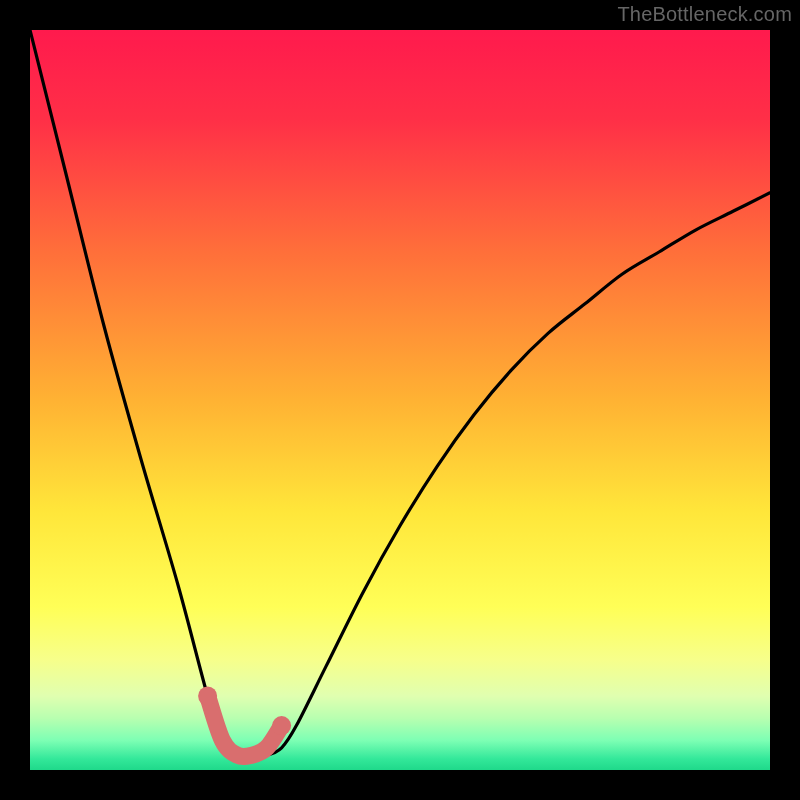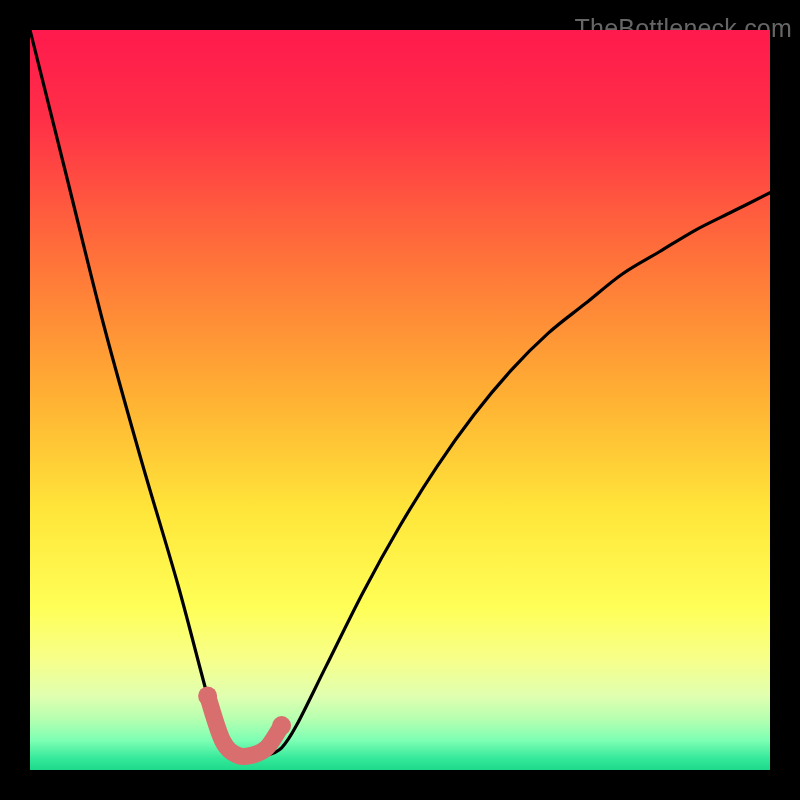--- a/index.html
+++ b/index.html
@@ -14,24 +14,24 @@
   .frame {
     position: absolute;
     left: 30px;
     top: 30px;
     width: 740px;
     height: 740px;
     background: #000;
   }
   .watermark {
     position: absolute;
-    top: 14px;
+    top: 3px;
     right: 8px;
     color: #666;
-    font-size: 25px;
+    font-size: 20px;
     font-weight: 500;
     letter-spacing: 0.2px;
   }
   svg {
     position: absolute;
     left: 30px;
     top: 30px;
   }
 </style>
 </head>

